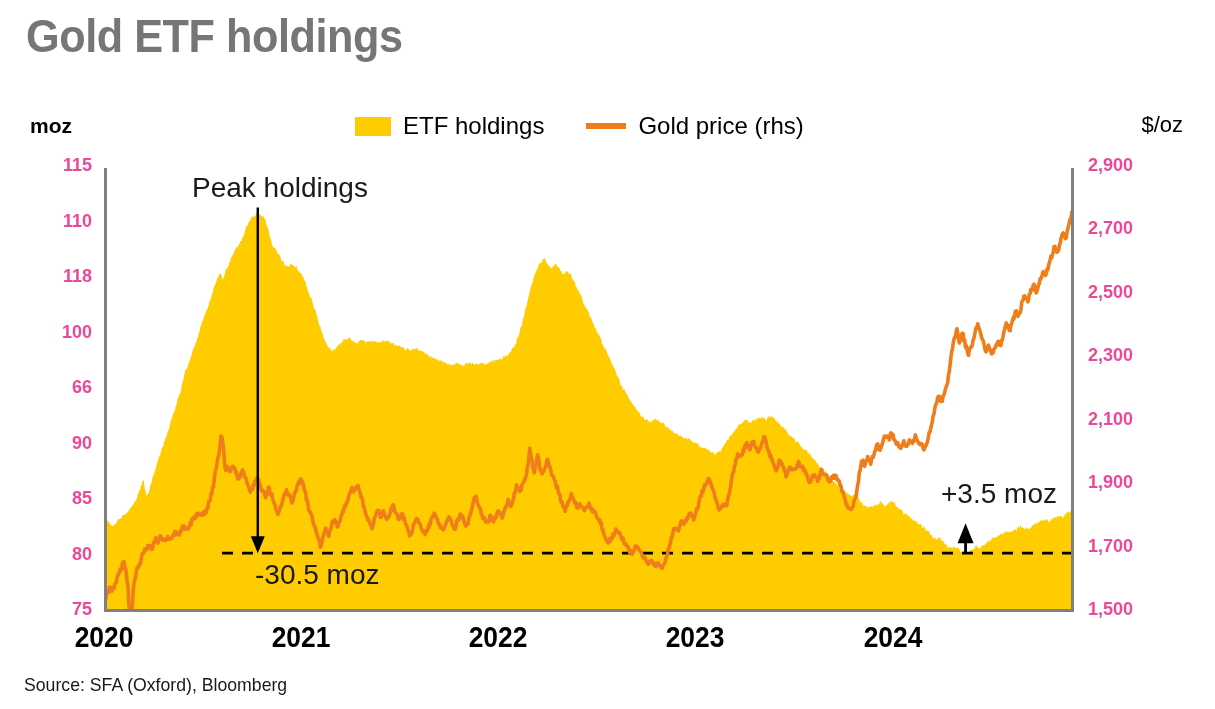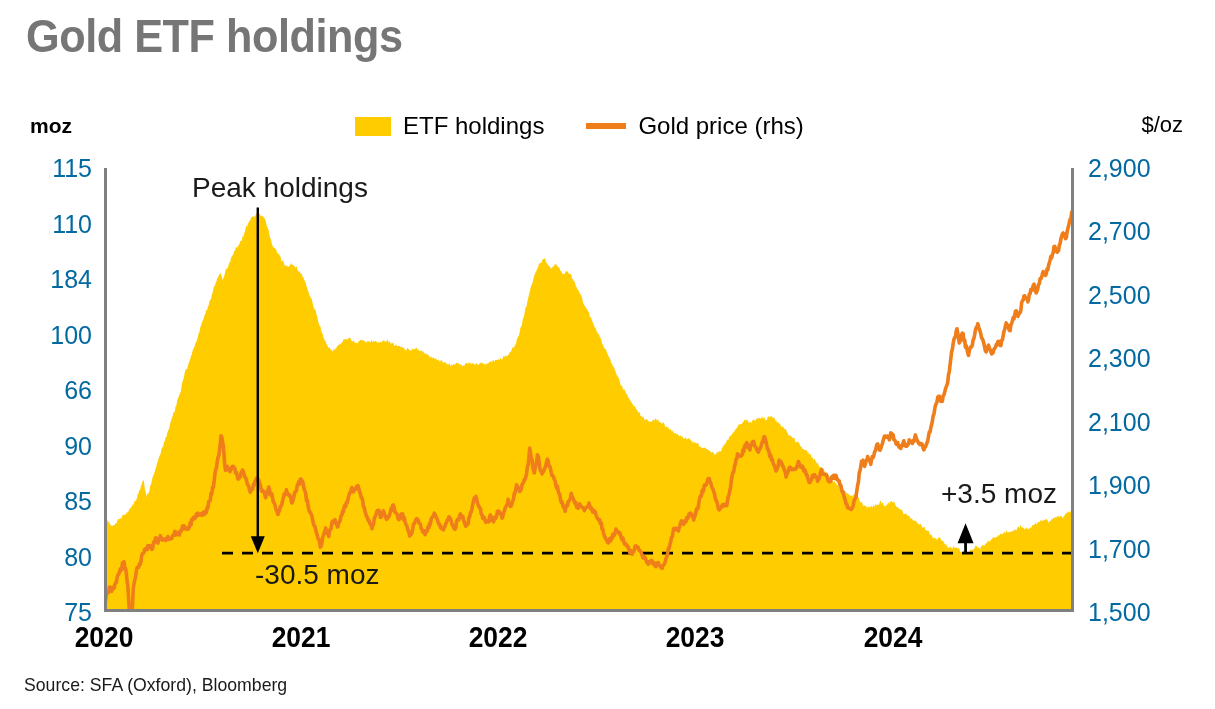--- a/index.html
+++ b/index.html
@@ -80,23 +80,23 @@
     position: absolute;
     left: 104px;
     top: 168px;
     width: 970px;
     height: 444px;
   }
   #plot-svg { display:block; width: 970px; height: 444px; }
   
   .ytick-left, .ytick-right {
     position: absolute;
-    font-size: 25px;
-    font-weight: normal;
-    color: #0369a1;
+    font-size: 18px;
+    font-weight: bold;
+    color: #ec4899;
     white-space: nowrap;
     line-height: 1;
   }
   .ytick-left { right: 0; text-align: right; }
   .ytick-right { left: 0; text-align: left; }
   #ytick-left-col {
     position: absolute;
     left: 18px; top: 168px;
     width: 74px; height: 444px;
   }
@@ -165,21 +165,21 @@
     </div>
   </div>
 
   <div id="ytick-left-col">
       <div class="ytick-left" style="top: 432px;">75</div>
       <div class="ytick-left" style="top: 376.5px;">80</div>
       <div class="ytick-left" style="top: 321px;">85</div>
       <div class="ytick-left" style="top: 265.5px;">90</div>
       <div class="ytick-left" style="top: 210px;">66</div>
       <div class="ytick-left" style="top: 154.5px;">100</div>
-      <div class="ytick-left" style="top: 99px;">184</div>
+      <div class="ytick-left" style="top: 99px;">118</div>
       <div class="ytick-left" style="top: 43.5px;">110</div>
       <div class="ytick-left" style="top: -12px;">115</div>
     </div>
   <div id="ytick-right-col">
       <div class="ytick-right" style="top: 432px;">1,500</div>
       <div class="ytick-right" style="top: 368.571px;">1,700</div>
       <div class="ytick-right" style="top: 305.143px;">1,900</div>
       <div class="ytick-right" style="top: 241.714px;">2,100</div>
       <div class="ytick-right" style="top: 178.286px;">2,300</div>
       <div class="ytick-right" style="top: 114.857px;">2,500</div>

